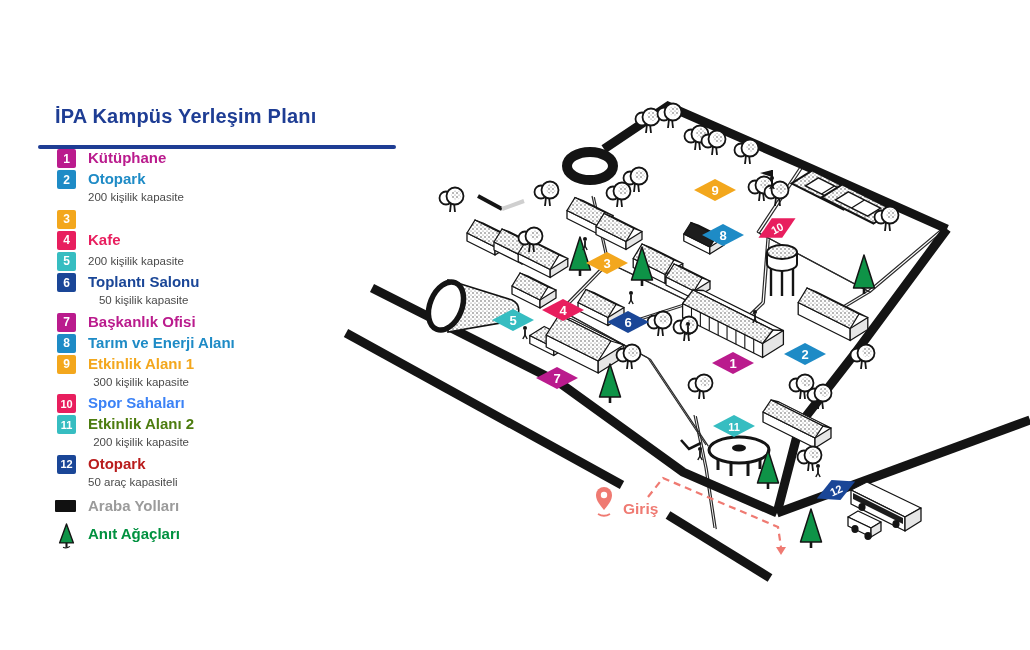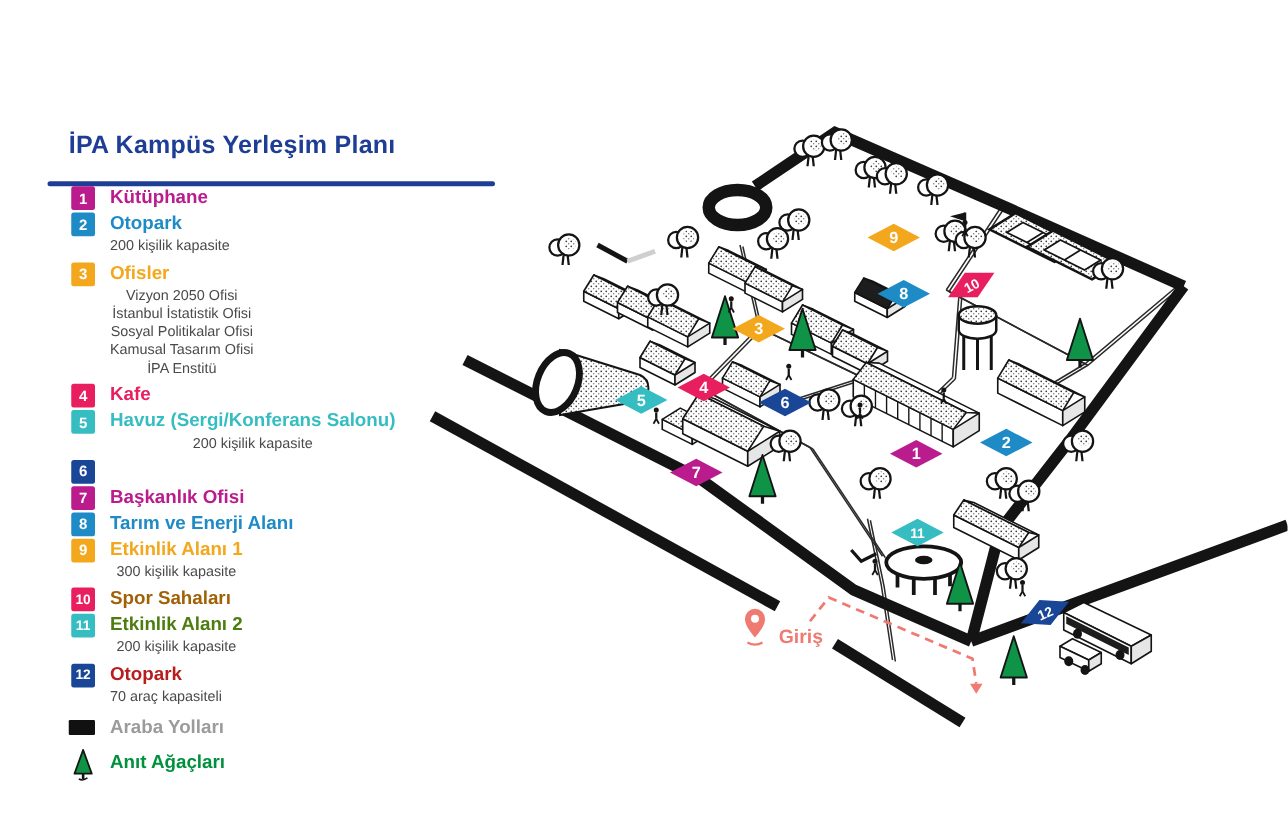--- a/index.html
+++ b/index.html
@@ -515,48 +515,43 @@
         <span class="lg-num" style="background: rgb(30, 139, 198);">2</span>
         <div class="lg-text">
           <div class="lg-label" style="color: rgb(30, 139, 198);">Otopark</div>
           <div class="lg-sub">
             <div>200 kişilik kapasite</div>
           </div>
         </div>
       </div>
       <div class="lg-row">
         <span class="lg-num" style="background: rgb(243, 167, 29);">3</span>
-        <div class="lg-text">
-          <div class="lg-label" style="color: rgb(243, 167, 29);">Ofisler</div>
-          <div class="lg-sub">
-            <div>Vizyon 2050 Ofisi</div>
-            <div>İstanbul İstatistik Ofisi</div>
-            <div>Sosyal Politikalar Ofisi</div>
-            <div>Kamusal Tasarım Ofisi</div>
-            <div>İPA Enstitü</div>
-          </div>
-        </div>
       </div>
       <div class="lg-row">
         <span class="lg-num" style="background: rgb(232, 30, 94);">4</span>
         <div class="lg-text">
           <div class="lg-label" style="color: rgb(232, 30, 94);">Kafe</div>
         </div>
       </div>
       <div class="lg-row">
         <span class="lg-num" style="background: rgb(54, 189, 193);">5</span>
         <div class="lg-text">
-          <div class="lg-label" style="color: rgb(54, 189, 193);">Havuz (Sergi/Konferans Salonu)</div>
           <div class="lg-sub">
             <div>200 kişilik kapasite</div>
           </div>
         </div>
       </div>
       <div class="lg-row">
         <span class="lg-num" style="background: rgb(26, 70, 151);">6</span>
+        <div class="lg-text">
+          <div class="lg-label" style="color: rgb(26, 70, 151);">Toplantı Salonu</div>
+          <div class="lg-sub">
+            <div>50 kişilik kapasite</div>
+          </div>
+        </div>
       </div>
       <div class="lg-row">
         <span class="lg-num" style="background: rgb(186, 27, 141);">7</span>
         <div class="lg-text">
           <div class="lg-label" style="color: rgb(186, 27, 141);">Başkanlık Ofisi</div>
         </div>
       </div>
       <div class="lg-row">
         <span class="lg-num" style="background: rgb(30, 139, 198);">8</span>
         <div class="lg-text">
@@ -568,38 +563,38 @@
         <div class="lg-text">
           <div class="lg-label" style="color: rgb(243, 167, 29);">Etkinlik Alanı 1</div>
           <div class="lg-sub">
             <div>300 kişilik kapasite</div>
           </div>
         </div>
       </div>
       <div class="lg-row">
         <span class="lg-num" style="background: rgb(232, 30, 94); font-size: 11px;">10</span>
         <div class="lg-text">
-          <div class="lg-label" style="color: #a16207;">Spor Sahaları</div>
+          <div class="lg-label" style="color: #3b82f6;">Spor Sahaları</div>
         </div>
       </div>
       <div class="lg-row">
         <span class="lg-num" style="background: rgb(54, 189, 193); font-size: 11px;">11</span>
         <div class="lg-text">
           <div class="lg-label" style="color: #4d7c0f;">Etkinlik Alanı 2</div>
           <div class="lg-sub">
             <div>200 kişilik kapasite</div>
           </div>
         </div>
       </div>
       <div class="lg-row">
         <span class="lg-num" style="background: rgb(26, 70, 151); font-size: 11px;">12</span>
         <div class="lg-text">
           <div class="lg-label" style="color: #b91c1c;">Otopark</div>
           <div class="lg-sub">
-            <div>70 araç kapasiteli</div>
+            <div>50 araç kapasiteli</div>
           </div>
         </div>
       </div>
       <div class="lg-row" style="margin-top: 4px;">
         <span class="lg-icon">
           <span class="lg-bar"></span>
         </span>
         <div class="lg-label" style="color: rgb(155, 155, 155); line-height: 19px;">Araba Yolları</div>
       </div>
       <div class="lg-row" style="margin-top: 6px;">

